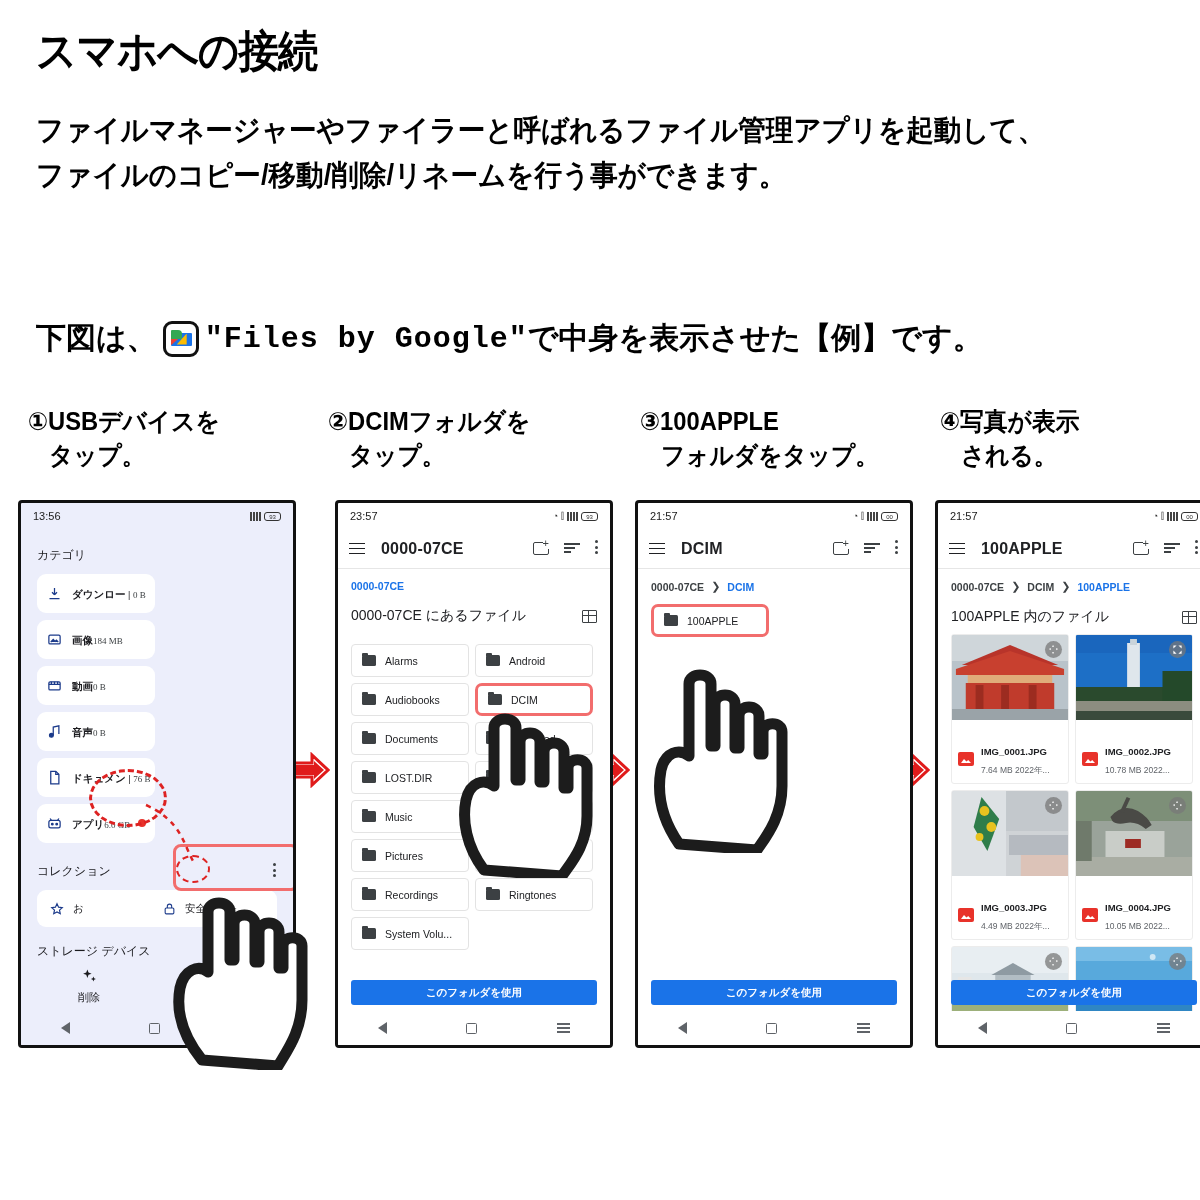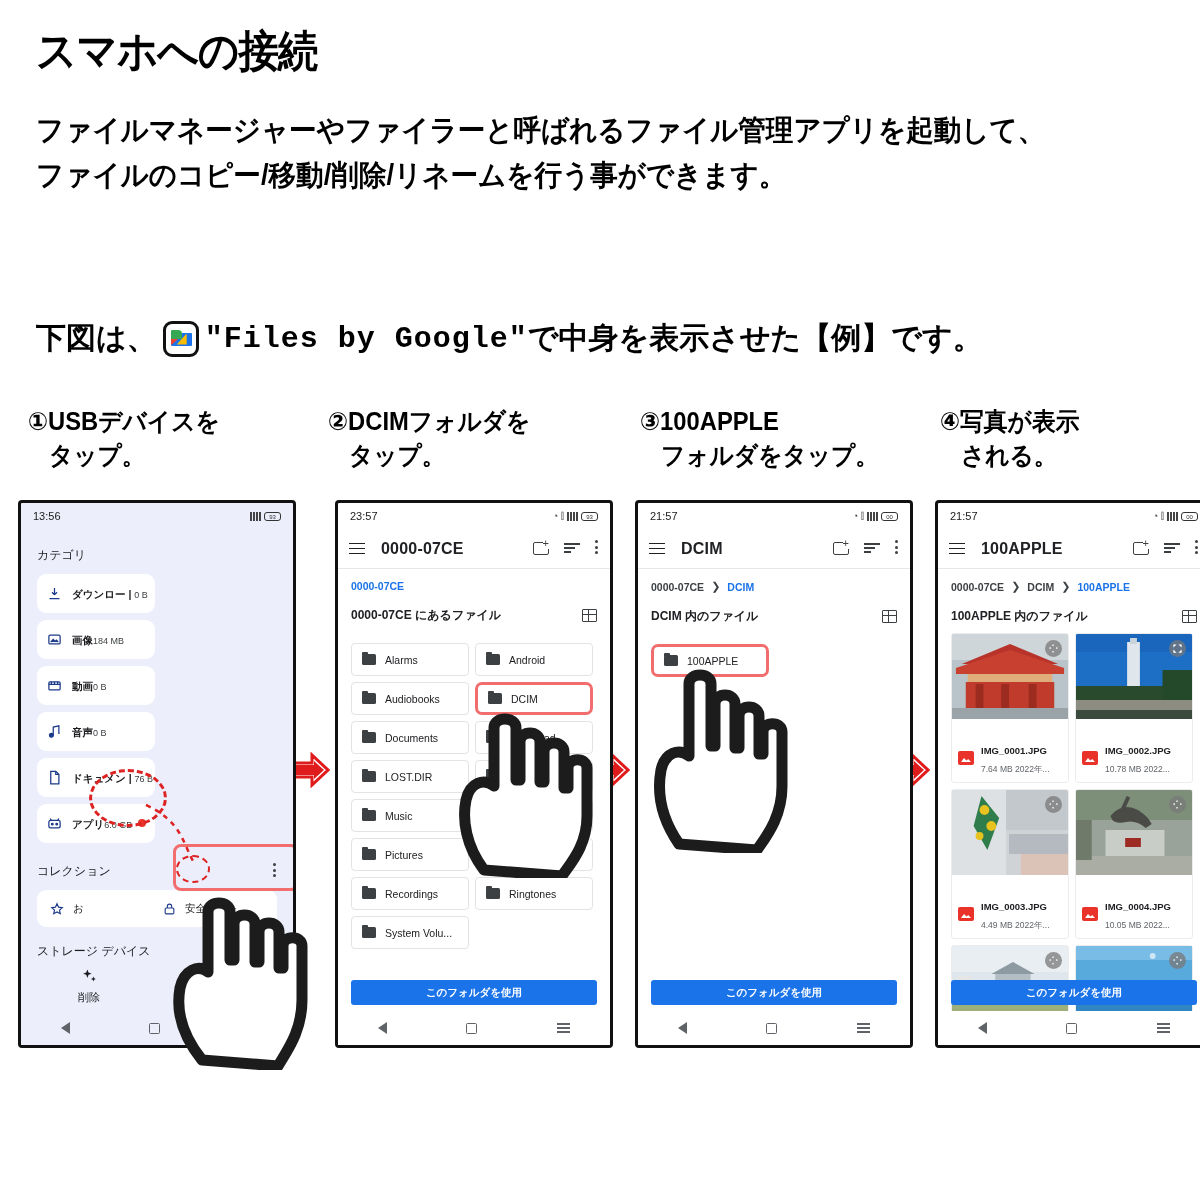--- a/index.html
+++ b/index.html
@@ -128,21 +128,21 @@
   .crumbs {
     display: flex; align-items: center; padding: 11px 13px 0;
     font-size: 10.5px; font-weight: bold; gap: 7px;
   }
   .crumbs .c-dim { color: #3c4043; }
   .crumbs .c-act { color: #1a73e8; }
   .crumbs .sep { color: #3c4043; font-size: 11px; }
 
   .fileshdr {
     display: flex; align-items: center; justify-content: space-between;
-    padding: 15px 13px 8px; font-size: 12px; font-weight: bold; color: #202124;
+    padding: 15px 13px 8px; font-size: 14px; font-weight: normal; color: #202124;
   }
   .gridtoggle { width: 15px; height: 13px; border: 1.6px solid #3c4043; border-radius: 1px; position: relative; }
   .gridtoggle:before { content:""; position:absolute; left:0; right:0; top:4px; height:1.4px; background:#3c4043; }
   .gridtoggle:after  { content:""; position:absolute; top:0; bottom:0; left:5px; width:1.4px; background:#3c4043; }
 
   
   .folders { display: flex; flex-wrap: wrap; gap: 6px; padding: 11px 13px; text-align: right; }
   .folder {
     width: 118px; height: 33px; border: 1px solid #e3e3e3; border-radius: 4px;
     display: flex; align-items: center; padding-left: 10px; gap: 9px;
@@ -172,21 +172,21 @@
   
   .sec-label { font-size: 12px; color: #1b1b1f; padding: 0 16px; margin-top: 18px; }
   .sec-row { display:flex; align-items:center; justify-content: space-between; padding: 0 16px; margin-top: 20px; }
   .sec-row .sec-t { font-size: 12px; color:#1b1b1f; }
   .cat-grid { display:flex; flex-wrap:wrap; gap: 7px; padding: 0 16px; margin-top: 10px; }
   .cat {
     width: 118px; height: 39px; background:#fff; border-radius: 9px;
     display:flex; align-items:center; padding-left: 10px; gap: 10px; position: relative;
   }
   .cat .ci { width: 15px; height: 15px; color:#1b3a8a; flex:0 0 auto; }
-  .cat .ct { line-height: 1.15; overflow:hidden; }
+  .cat .ct { line-height: 1.15; overflow:hidden;font-family:Liberation Serif, serif; }
   .cat .cn { font-size: 10.5px; color:#1b1b1f; font-weight: bold; white-space: nowrap; }
   .cat .cs { font-size: 9px; color: #3c4043; margin-top: 1px; }
   .reddot { position:absolute; right: 9px; top: 15px; width: 8px; height: 8px; border-radius:50%; background:#e8322a; }
 
   .pill {
     margin: 10px 16px 0; height: 37px; background: #fff; border-radius: 9px;
     display:flex; align-items:center; padding-left: 13px; gap: 9px;
   }
   .pill .pt { font-size: 10.5px; color:#1b1b1f; white-space: nowrap; overflow:hidden; }
   .coll-pill { display:flex; align-items:center; }
@@ -605,24 +605,20 @@
         <i></i>
       </span>
   </div>
 
   <div class="crumbs">
     <span class="c-dim">0000-07CE</span>
     <span class="sep">❯</span>
     <span class="c-act">DCIM</span>
   </div>
 
-  <div class="fileshdr">
-    <span>DCIM 内のファイル</span>
-    <span class="gridtoggle"></span>
-  </div>
 
   <div class="folders">
     <div class="folder hl">
         <span class="fi"></span>
         <span>100APPLE</span>
       </div>
   </div>
 
   <div class="usefolder">このフォルダを使用</div>
 

